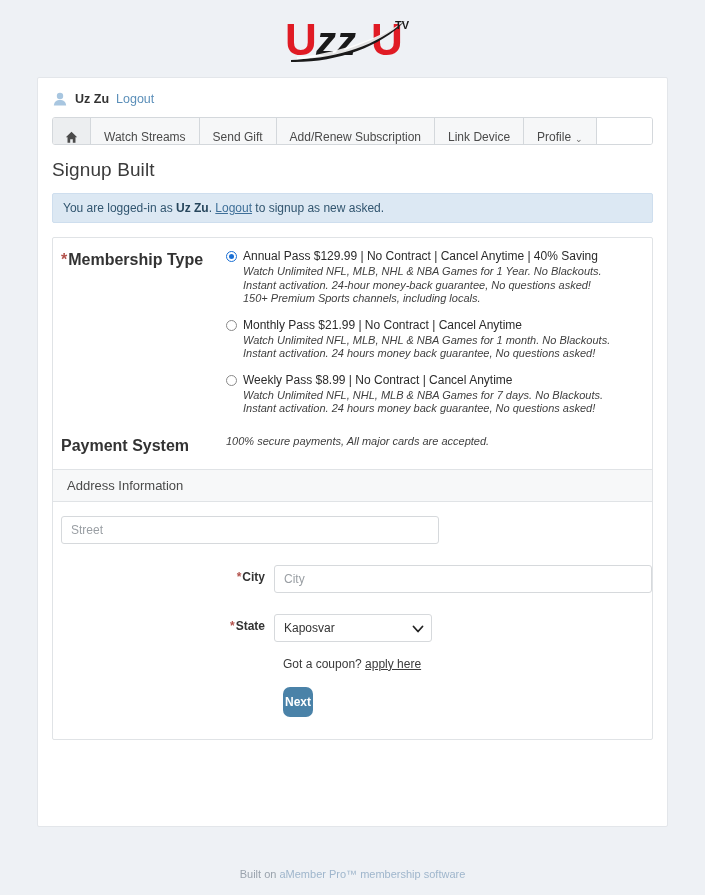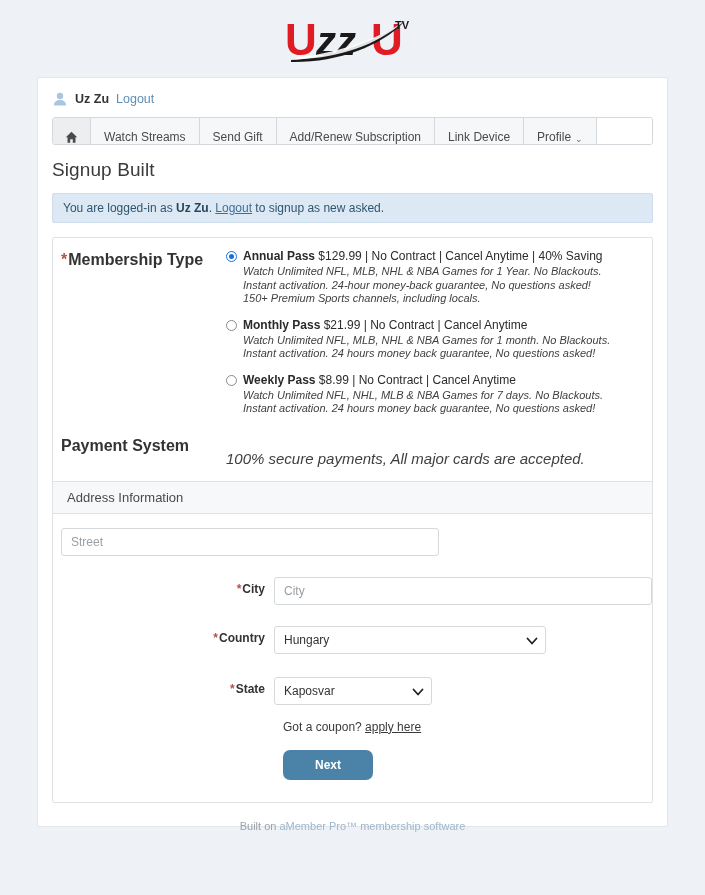--- a/index.html
+++ b/index.html
@@ -121,32 +121,32 @@
     border: 1px solid #8a8a8a; background: #fff;
     flex: none; margin-top: 2px; position: relative; cursor: pointer;
   }
   .radio.checked { border-color: #1a6fd4; }
   .radio.checked::after {
     content: ""; position: absolute;
     left: 2px; top: 2px; width: 5px; height: 5px;
     border-radius: 50%; background: #1a6fd4;
   }
   .opt-title { font-size: 12px; color: #2b2b2b; line-height: 15px; }
-  .opt-title b { font-weight: bold; }
+  .opt-title b { font-weight: normal; }
   .opt-desc {
     font-style: italic;
     font-size: 11px;
     line-height: 13.5px;
     color: #3f3f3f;
     margin: 1px 0 0 17px;
     max-width: 372px;
   }
 
   .pay-title { font-size: 12px; font-weight: bold; color: #2b2b2b; }
-  .pay-desc { font-style: italic; font-size: 15px; color: #3f3f3f; margin-top: 15px; }
+  .pay-desc { font-style: italic; font-size: 11px; color: #3f3f3f; margin-top: 0; }
 
   
   .section-head {
     background: #f7f8f9;
     border-top: 1px solid #e0e3e6;
     border-bottom: 1px solid #e0e3e6;
     padding: 8px 14px;
     font-size: 13px;
     color: #4a4a4a;
   }
@@ -213,31 +213,31 @@
     margin-bottom: 16px;
   }
   .coupon a { color: #3a3a3a; text-decoration: underline; }
 
   .btn-row { margin-left: 213px; padding-left: 9px; }
   .btn-next {
     background: #4a82a8;
     color: #ffffff;
     border: none;
     border-radius: 7px;
-    padding: 8px 32px;
+    padding: 8px 2px;
     font-size: 12px;
     font-weight: bold;
     font-family: "Liberation Sans", sans-serif;
     cursor: pointer;
   }
 
   
   .footer {
     position: absolute;
-    left: 0; top: 820px;
+    left: 0; top: 868px;
     width: 705px;
     text-align: center;
     font-size: 11px;
     color: #9aa3ad;
   }
   .footer a { color: #9fb6cc; text-decoration: none; }
 </style>
 </head>
 <body>
 
@@ -359,35 +359,20 @@
 
       <div class="frow">
         <div class="frow-label">
           <span class="req">*</span><span>City</span>
         </div>
         <div class="frow-field">
           <input class="txt w-city" type="text" placeholder="City" style="">
         </div>
       </div>
 
-      <div class="frow">
-        <div class="frow-label">
-          <span class="req">*</span><span>Country</span>
-        </div>
-        <div class="frow-field">
-          <div class="sel w-country">
-            <span class="val">Hungary</span>
-            <span class="chev">
-              <svg viewBox="0 0 12 12" width="12" height="12" xmlns="http://www.w3.org/2000/svg">
-                <path d="M1.5 3.5 L6 8.5 L10.5 3.5" stroke="#222" stroke-width="1.8" fill="none" stroke-linecap="round" stroke-linejoin="round"></path>
-              </svg>
-            </span>
-          </div>
-        </div>
-      </div>
 
       <div class="frow">
         <div class="frow-label">
           <span class="req">*</span><span>State</span>
         </div>
         <div class="frow-field">
           <div class="sel w-state">
             <span class="val">Kaposvar</span>
             <span class="chev">
               <svg viewBox="0 0 12 12" width="12" height="12" xmlns="http://www.w3.org/2000/svg">

